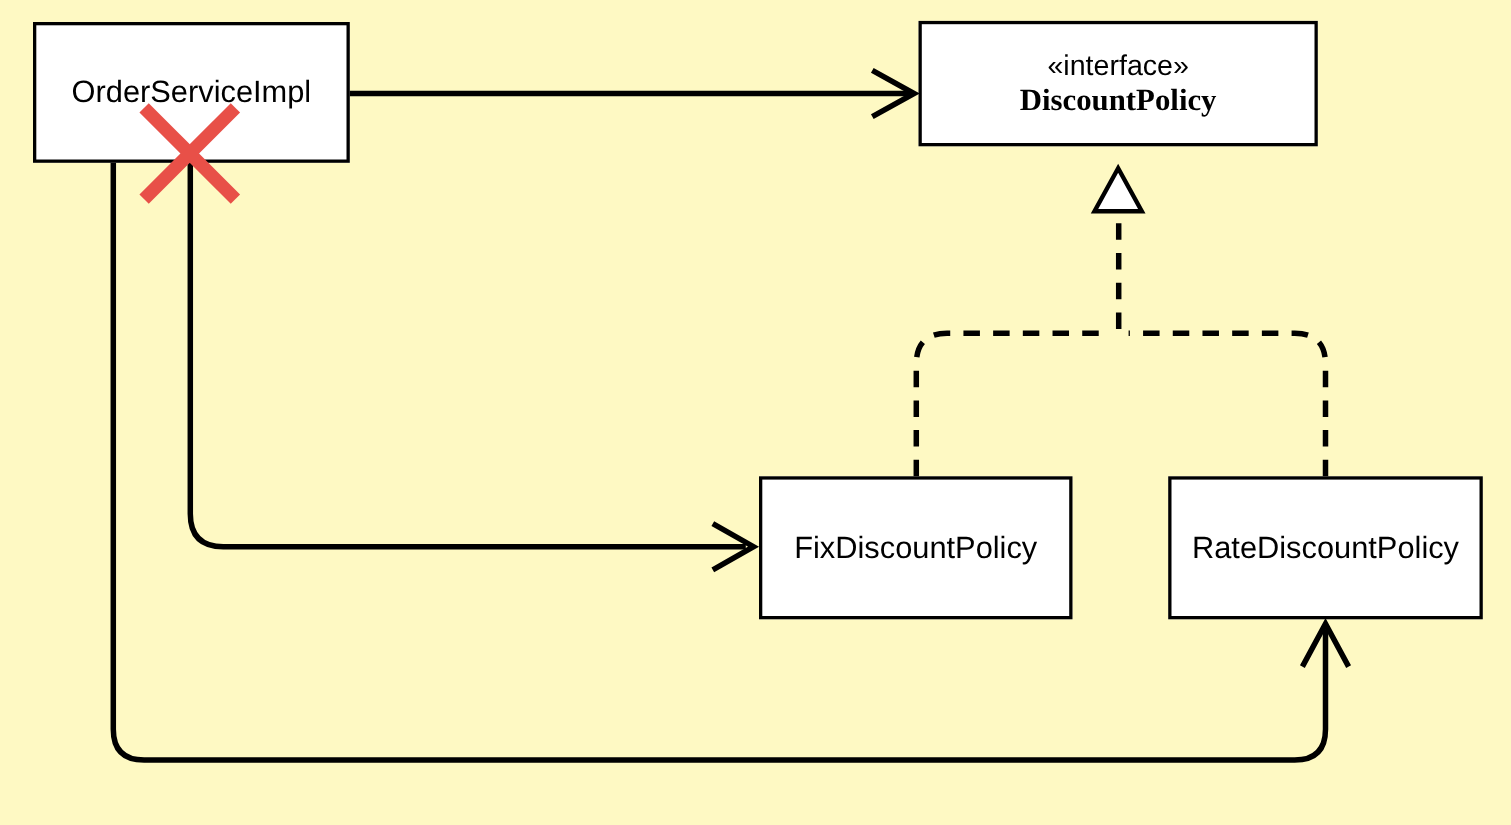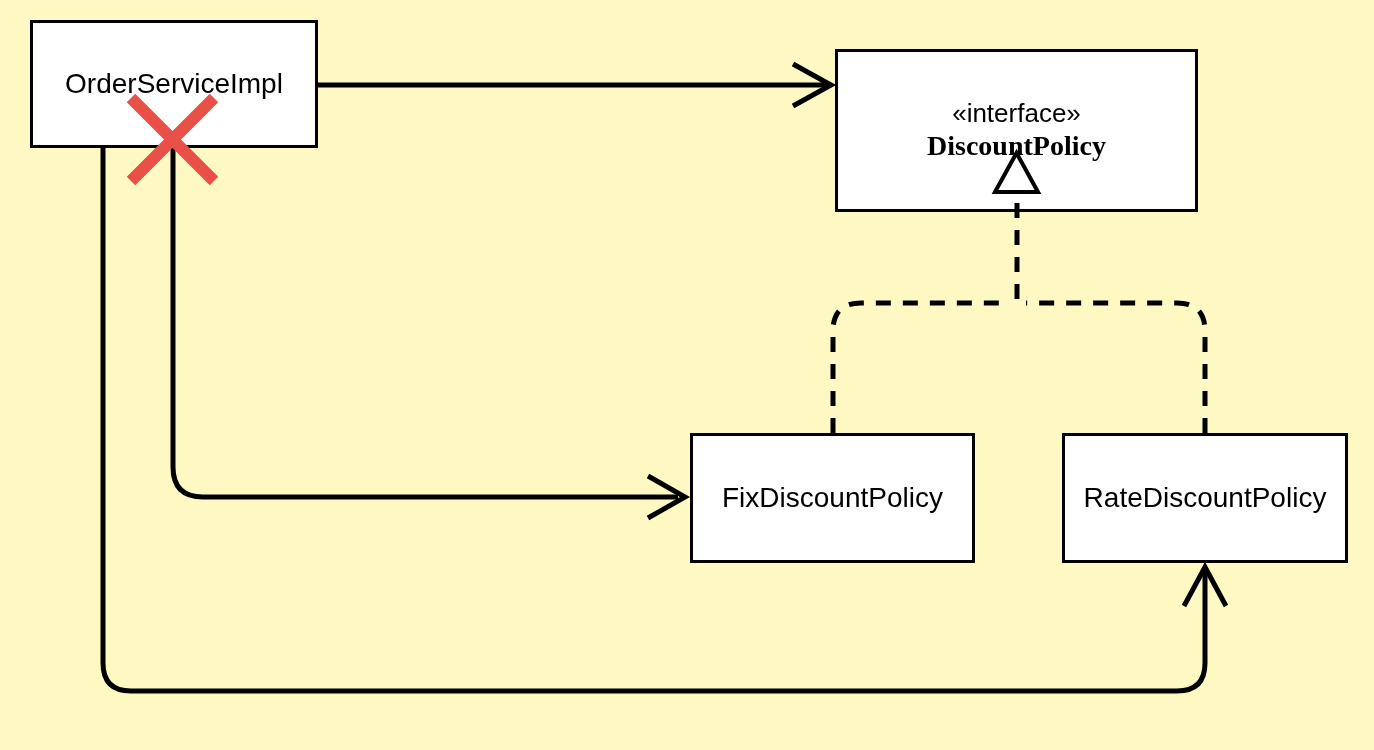--- a/index.html
+++ b/index.html
@@ -47,21 +47,21 @@
 </style>
 </head>
 <body>
 
 <div id="canvas">
 
   <div class="node" style="left:30px; top:20px; width:288px; height:128px;">
     <div class="label">OrderServiceImpl</div>
   </div>
 
-  <div class="node" style="left:835px; top:19px; width:363px; height:163px;margin-top:30px;">
+  <div class="node" style="left:835px; top:19px; width:363px; height:114px;">
     <div class="stereotype">«interface»</div>
     <div class="label bold">DiscountPolicy</div>
   </div>
 
   <div class="node" style="left:690px; top:433px; width:285px; height:130px;">
     <div class="label">FixDiscountPolicy</div>
   </div>
 
   <div class="node" style="left:1062px; top:433px; width:286px; height:130px;">
     <div class="label">RateDiscountPolicy</div>

